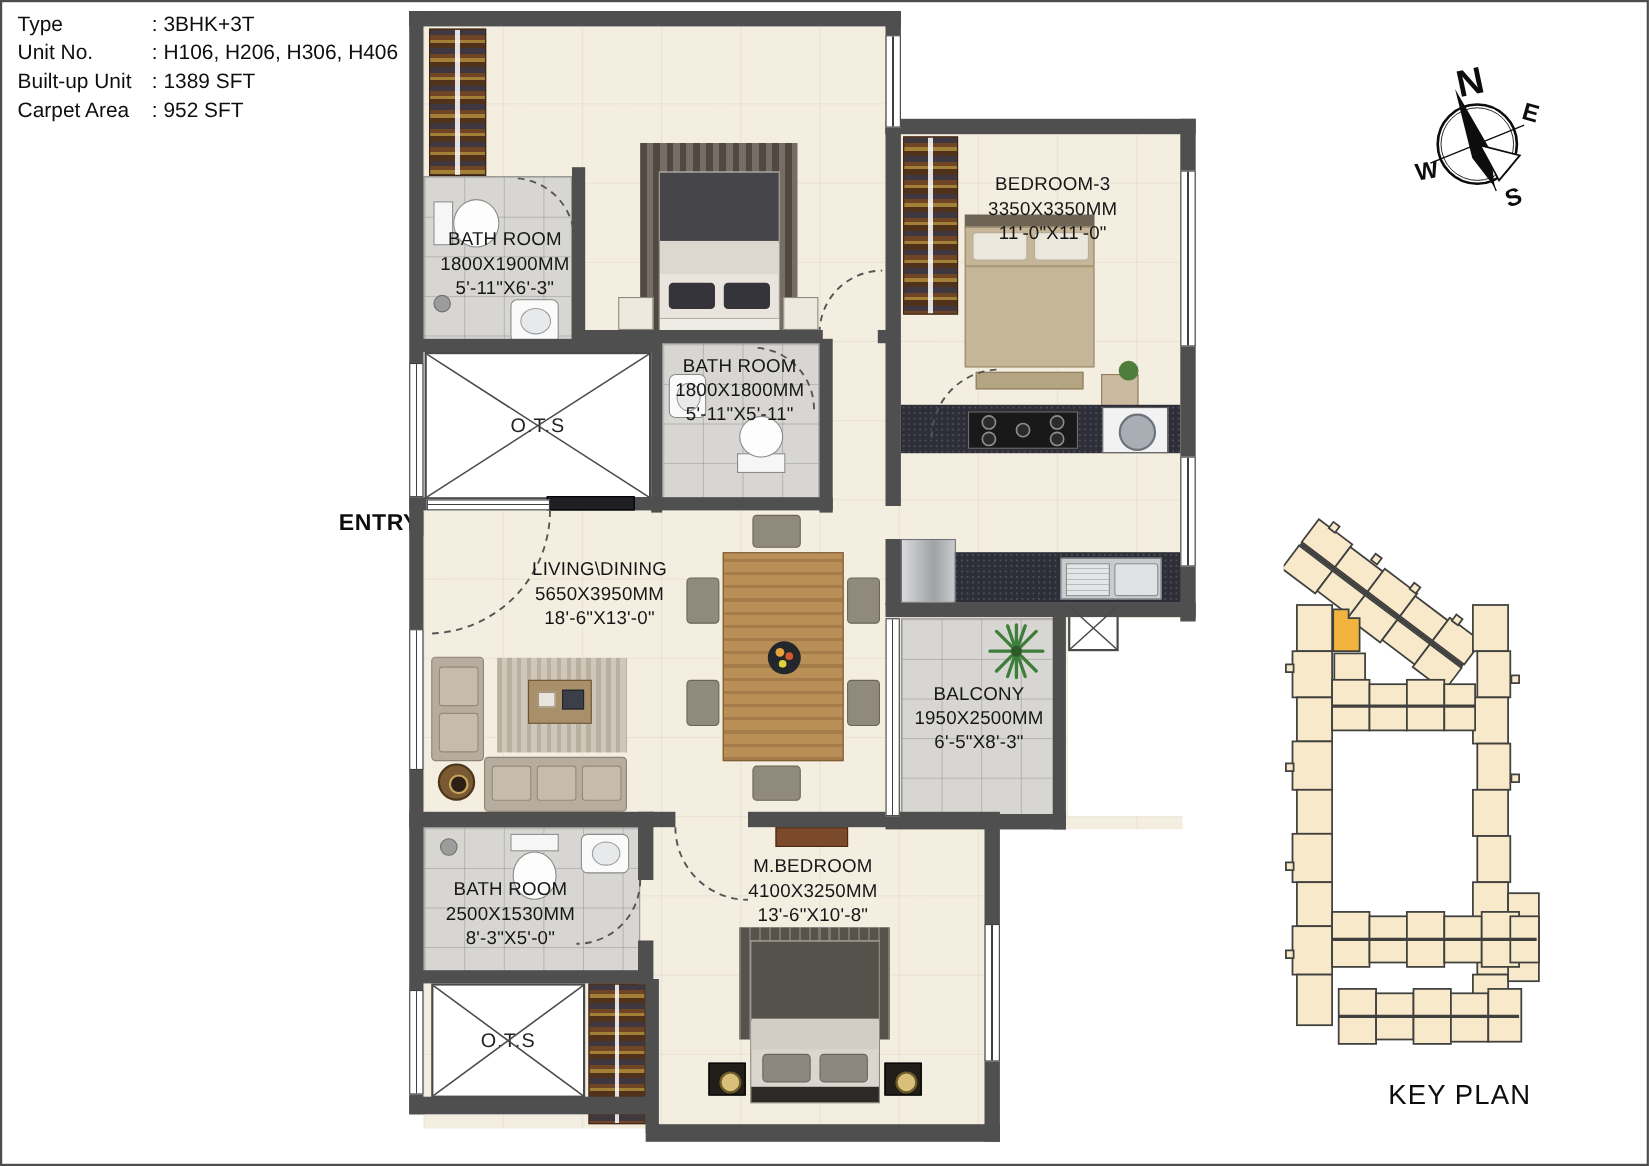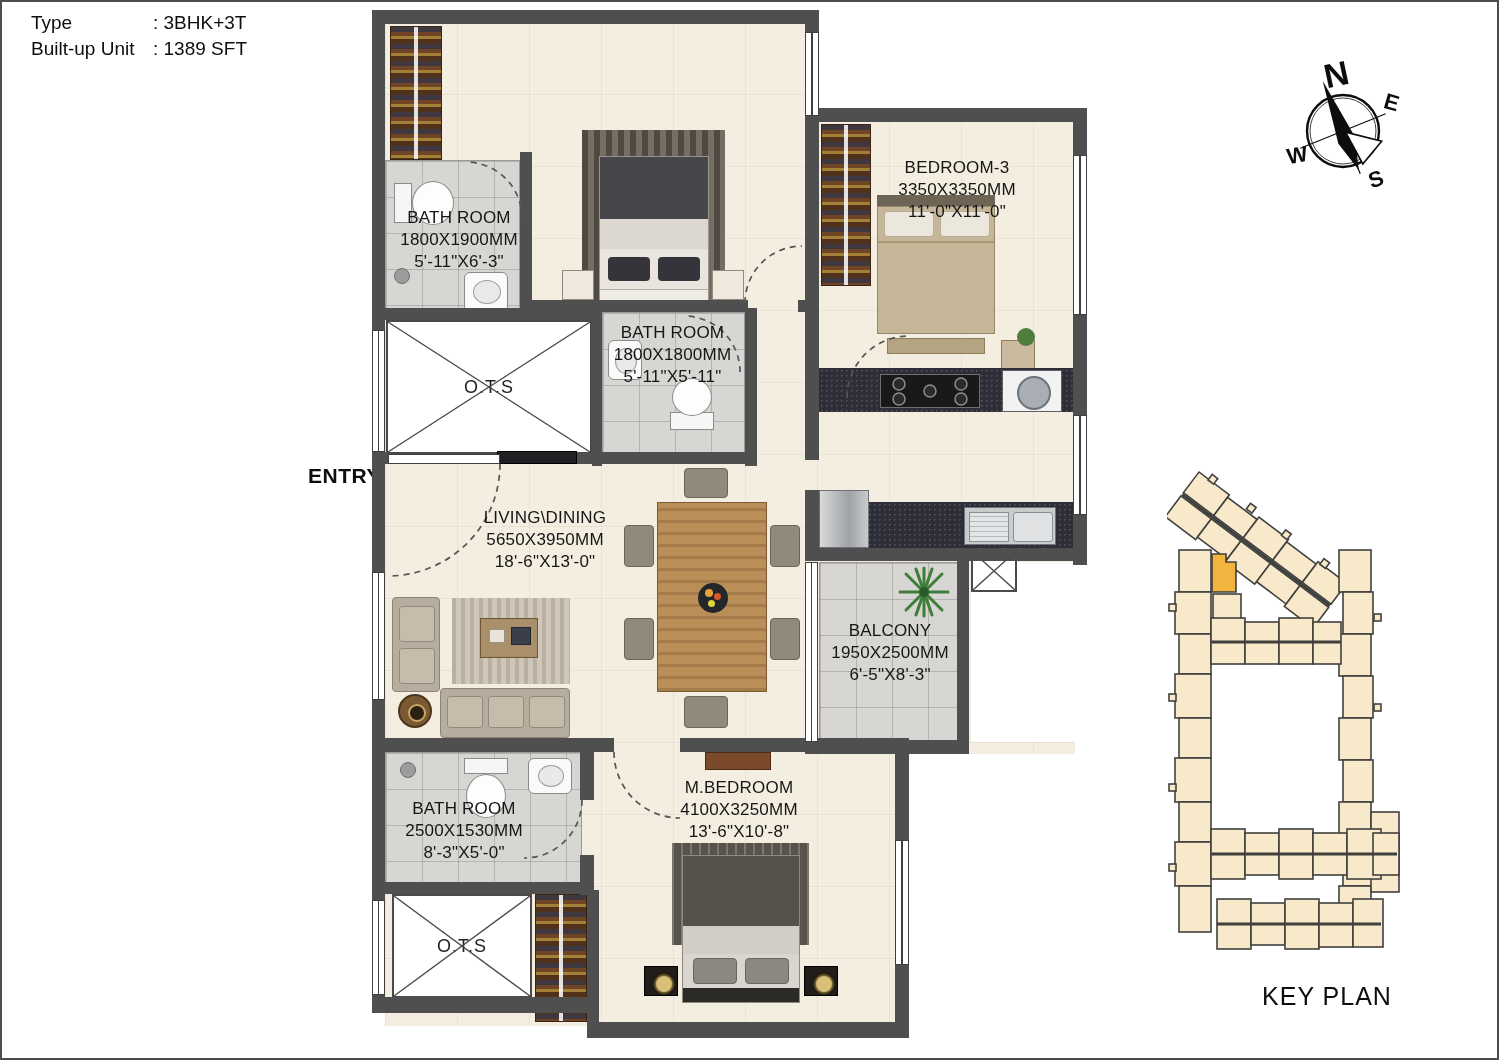--- a/index.html
+++ b/index.html
@@ -1,21 +1,21 @@
 <!DOCTYPE html>
 <html><head>
 <meta charset="utf-8">
 <style>
   html,body{margin:0;padding:0;background:#fff;}
   .page{position:relative;width:1499px;height:1060px;background:#fff;border:2px solid #4d4d4d;box-sizing:border-box;overflow:hidden;
         font-family:"Liberation Sans",sans-serif;color:#141414;}
   .abs{position:absolute;}
   
   .info{position:absolute;left:14px;top:8px;font-size:19px;line-height:26px;color:#0e0e0e;}
-  .info .row{display:flex;margin-left:15px;}
+  .info .row{display:flex;}
   .info .lab{width:122px;}
   
   .plan{position:absolute;left:370px;top:8px;width:715px;height:1038px;}
   .floor{position:absolute;background-color:#f4eee1;z-index:0;
      background-image:linear-gradient(rgba(120,100,80,.09) 1px,transparent 1px),
                       linear-gradient(90deg,rgba(120,100,80,.09) 1px,transparent 1px);
      background-size:72px 72px;}
   .white{position:absolute;background:#fff;z-index:1;}
   .tile{position:absolute;background-color:#d7d6d2;z-index:1;border:1px solid #9a9a99;box-sizing:border-box;
      background-image:linear-gradient(rgba(90,90,90,.28) 1px,transparent 1px),
@@ -45,22 +45,30 @@
 <body>
 
 <div class="page">
 
   <div class="info">
     <div class="row">
       <span class="lab">Type</span>
       <span>: 3BHK+3T</span>
     </div>
     <div class="row">
+      <span class="lab">Unit No.</span>
+      <span>: H106, H206, H306, H406</span>
+    </div>
+    <div class="row">
       <span class="lab">Built-up Unit</span>
       <span>: 1389 SFT</span>
+    </div>
+    <div class="row">
+      <span class="lab">Carpet Area</span>
+      <span>:  952 SFT</span>
     </div>
   </div>
 
   <div class="entry">
     <span>ENTRY</span>
     <span class="tri"></span>
   </div>
 
   <div class="plan">
 

